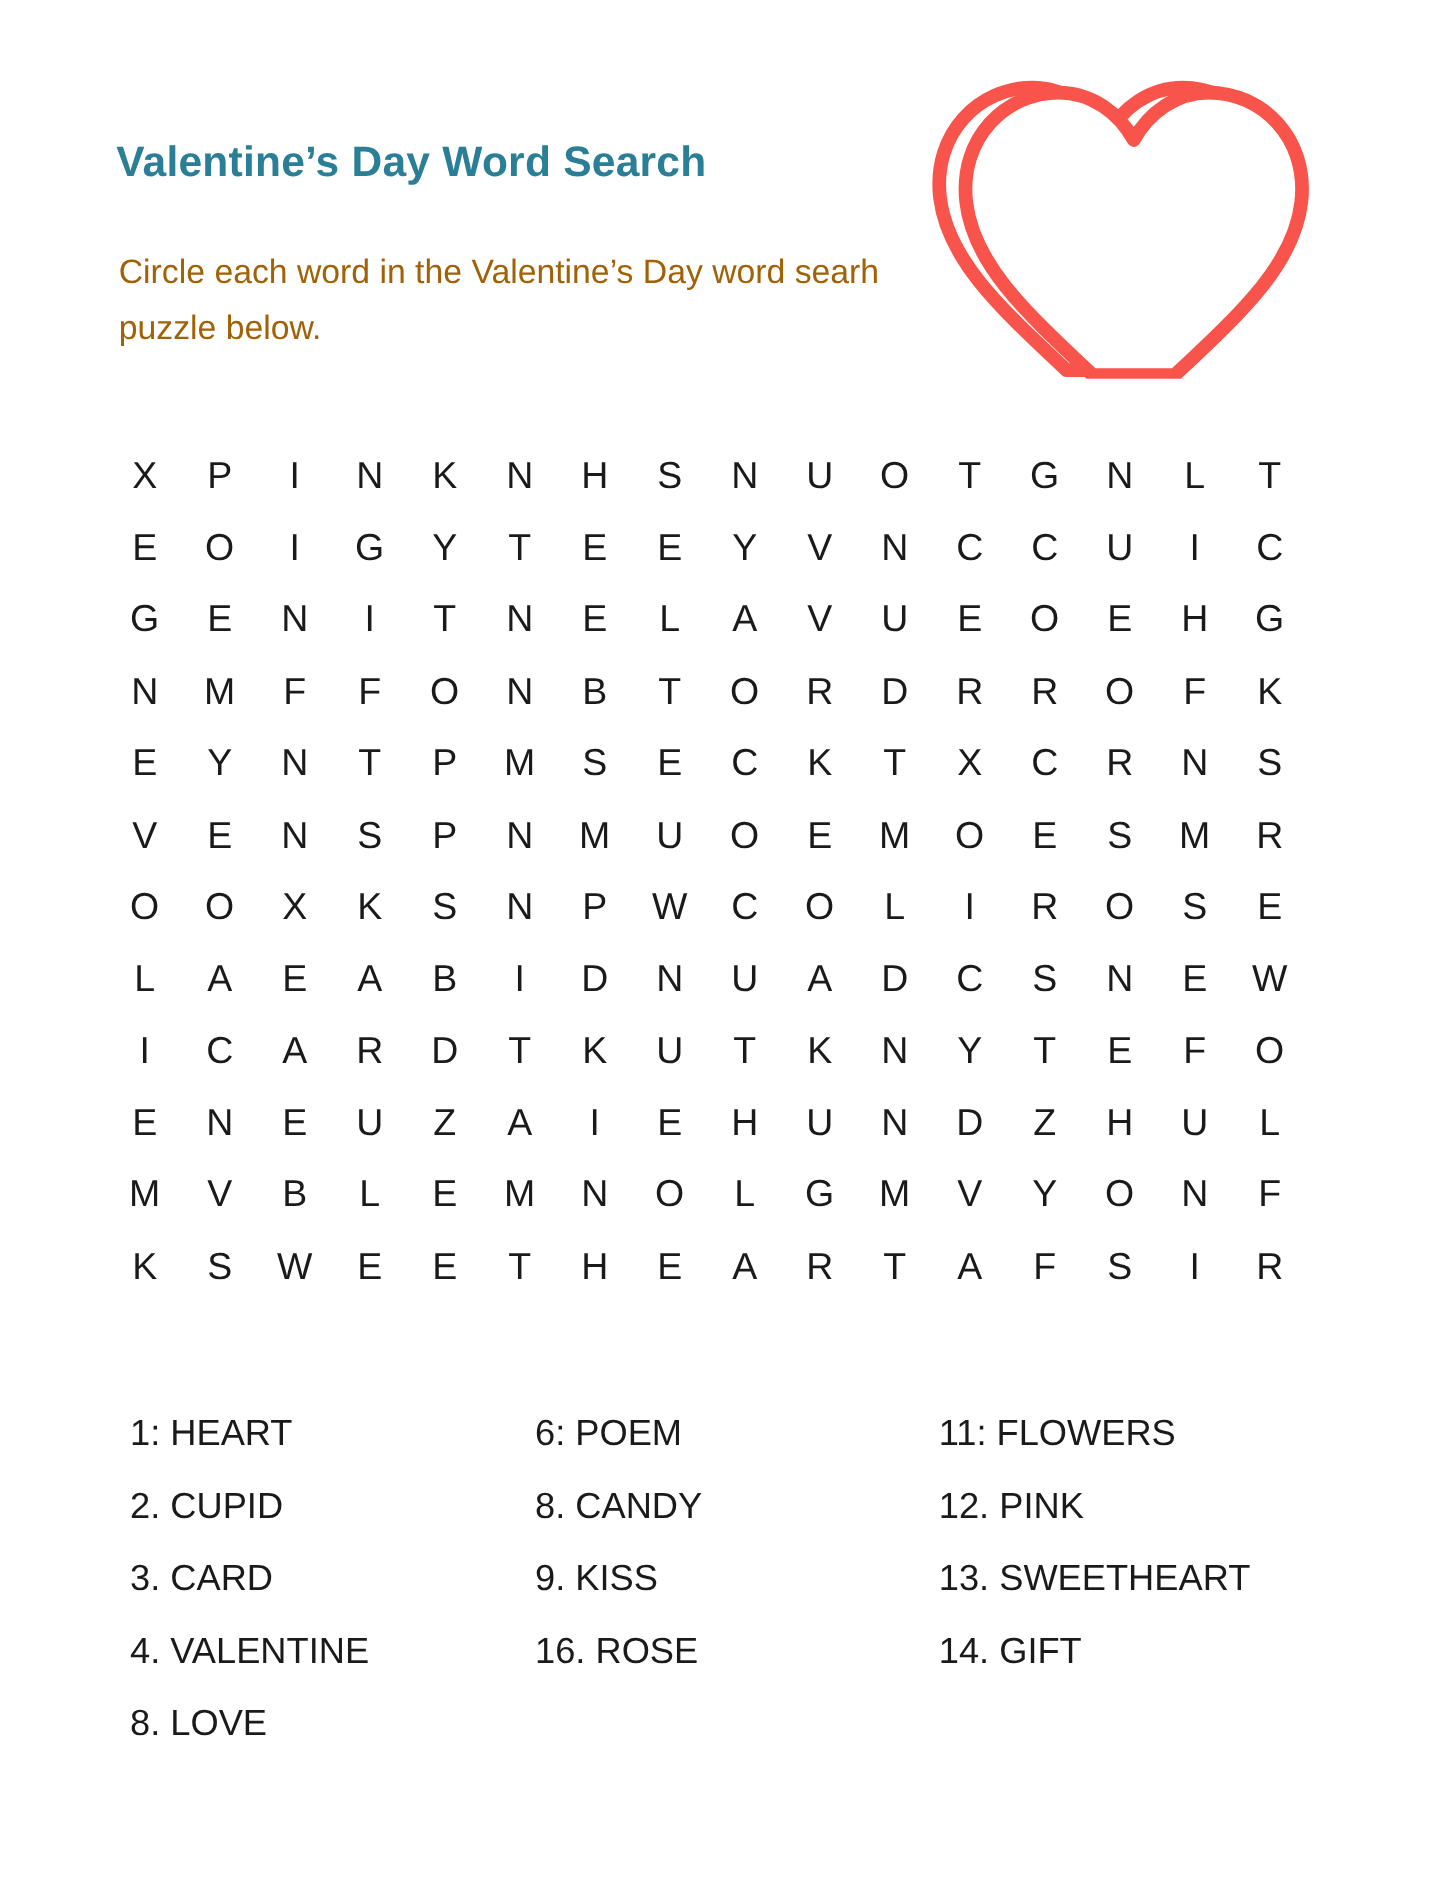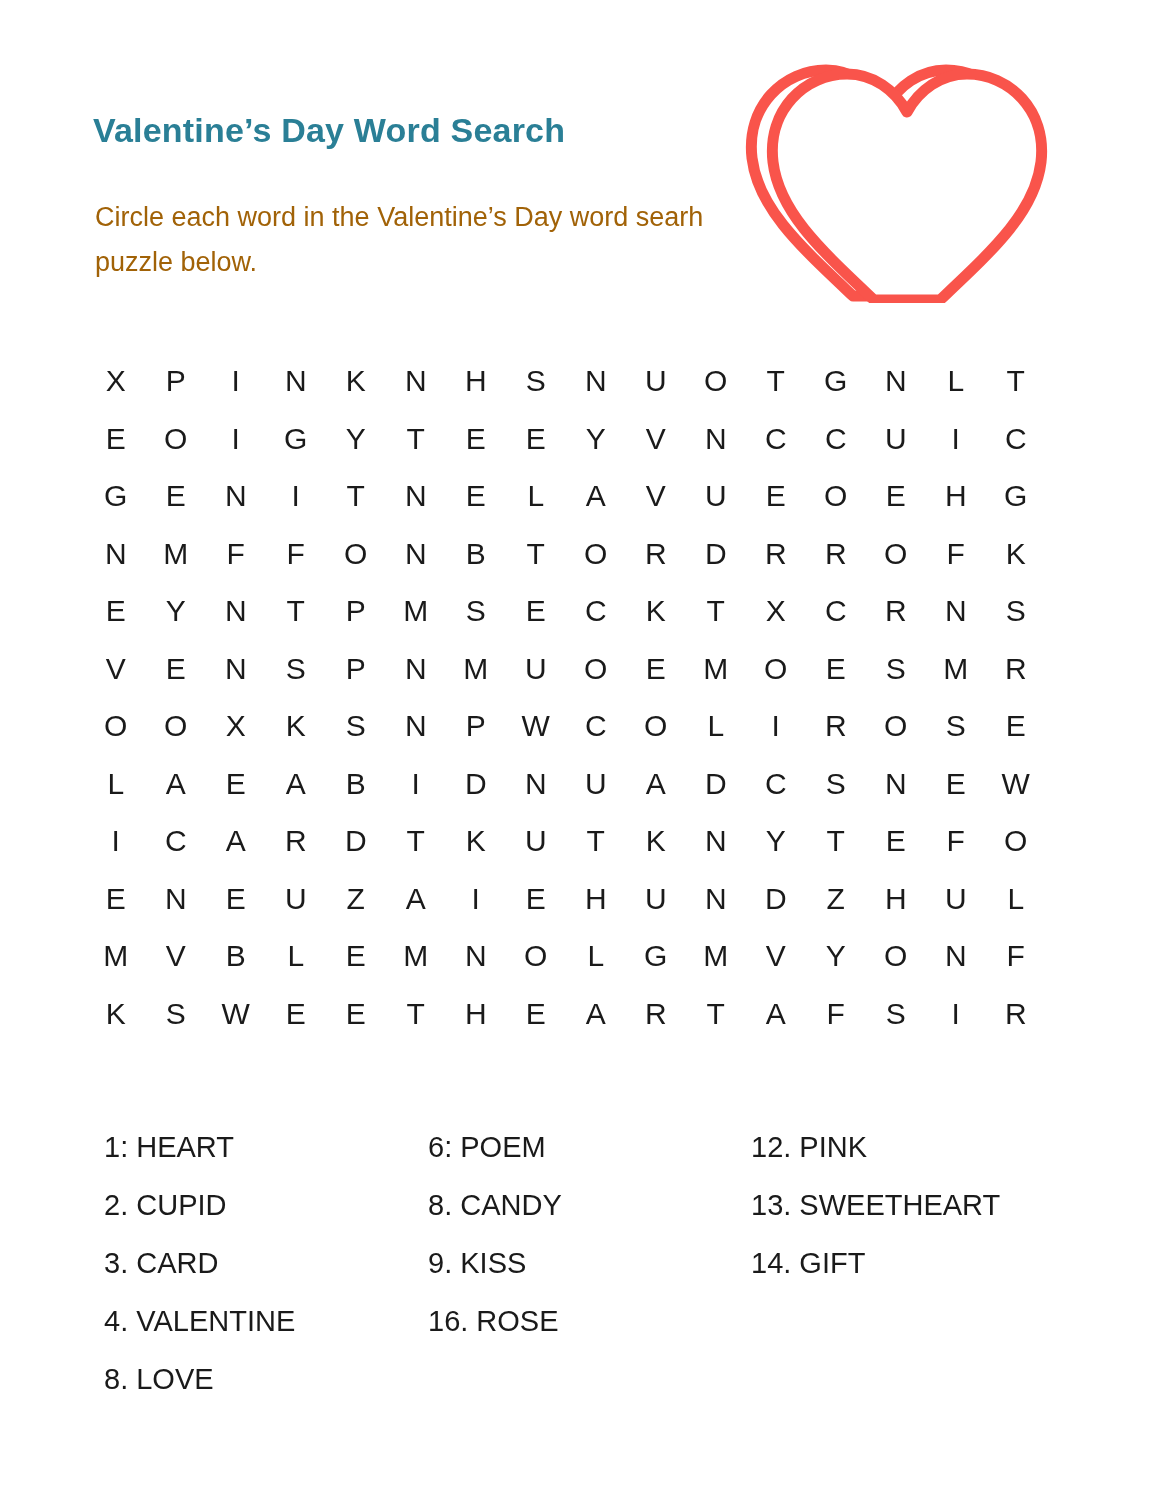--- a/index.html
+++ b/index.html
@@ -302,19 +302,20 @@
       <div class="word">4. VALENTINE</div>
       <div class="word">8. LOVE</div>
     </div>
     <div class="col col-b">
       <div class="word">6: POEM</div>
       <div class="word">8. CANDY</div>
       <div class="word">9. KISS</div>
       <div class="word">16. ROSE</div>
     </div>
     <div class="col col-c">
+      <div class="word">11: FLOWERS</div>
       <div class="word">12. PINK</div>
       <div class="word">13. SWEETHEART</div>
       <div class="word">14. GIFT</div>
     </div>
   </div>
 
 </div>
 
 </body></html>

